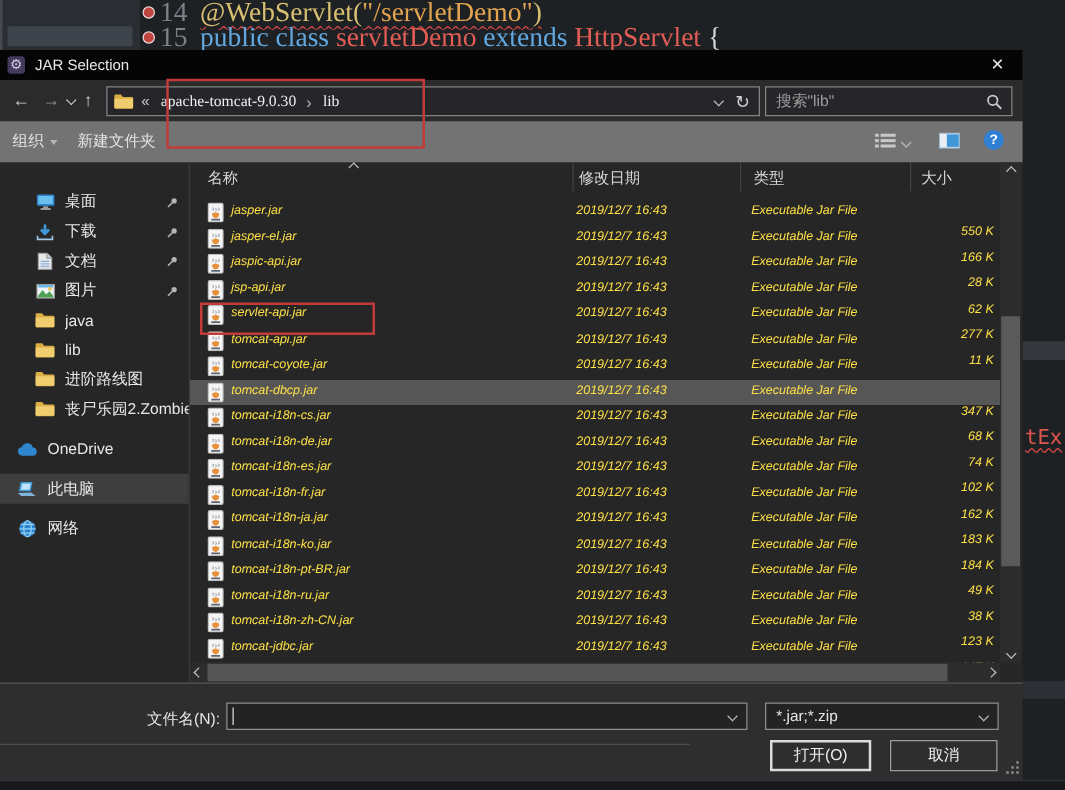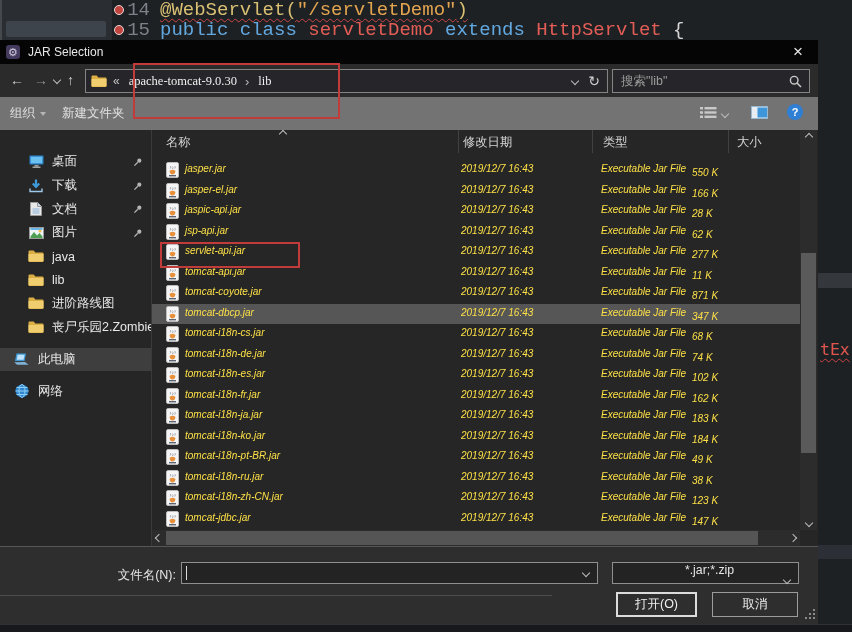--- a/index.html
+++ b/index.html
@@ -3,21 +3,21 @@
 <meta charset="utf-8">
 <style>
   html,body{margin:0;padding:0;background:#101214;}
   .stage{position:relative;width:852px;height:632px;background:#1e2124;overflow:hidden;
          font-family:"Liberation Sans",sans-serif;color:#e6e6e6;}
   
   .ide-top{position:absolute;left:0;top:0;width:852px;height:40px;background:#1e2124;}
   .ide-left{position:absolute;left:0;top:0;width:110px;height:40px;background:#2a2d31;border-left:2px solid #45494e;}
   .ide-left-bar{position:absolute;left:4px;top:21px;width:100px;height:16px;background:#3e444c;border-radius:2px;}
   .code-area{position:absolute;left:112px;top:0;right:0;height:40px;
-             font-family:Liberation Mono, monospace;font-size:19px;line-height:20px;white-space:pre;}
+             font-family:Liberation Serif, serif;font-size:22px;line-height:20px;white-space:pre;}
   .code-line{display:flex;align-items:center;height:20px;}
   .gutter-dot{width:8px;height:8px;border-radius:50%;background:#c0453e;border:1.5px solid #e9dadb;
               display:inline-block;margin:0 2px 0 2px;flex:0 0 auto;}
   .lnum{color:#7d828a;width:24px;text-align:right;margin-right:10px;flex:0 0 auto;}
   .squig{text-decoration:underline;text-decoration-style:wavy;text-decoration-color:#c44;
          text-decoration-thickness:1px;text-underline-offset:3px;}
   .right-strip{position:absolute;left:818px;top:40px;width:34px;height:584px;background:#1e2124;}
   .r-band1{position:absolute;left:0;top:233px;width:34px;height:15px;background:#34383c;}
   .r-band2{position:absolute;left:0;top:505px;width:34px;height:14px;background:#2c3036;}
   .r-frag{position:absolute;left:2px;top:300px;font-family:"DejaVu Sans Mono",monospace;
@@ -82,37 +82,37 @@
   .fl-h-size{position:absolute;left:585px;top:4px;}
   .fl-sort{position:absolute;left:128px;top:1px;}
   .fl-sep{position:absolute;top:0;width:1px;height:23px;background:#414141;}
   .fl-rows{position:absolute;left:0;top:30px;width:648px;}
   .file-row{position:relative;height:20.5px;font-size:10px;color:#fde047;font-style:italic;}
   .file-row.sel{background:#565656;}
   .file-row .icon-slot{position:absolute;left:13px;top:2px;width:14px;}
   .f-name{position:absolute;left:33px;top:3px;}
   .f-date{position:absolute;left:309px;top:3px;}
   .f-type{position:absolute;left:449px;top:3px;}
-  .f-size{position:absolute;left:540px;top:7px;width:103px;text-align:left;}
+  .f-size{position:absolute;left:540px;top:20px;width:103px;text-align:right;}
   
   .vscroll{position:absolute;left:800px;top:0;width:17px;height:400px;background:#2c2c2c;}
   .vscroll .arrow{position:absolute;left:0;width:17px;height:14px;display:flex;align-items:center;justify-content:center;}
   .vthumb{position:absolute;left:1px;top:123px;width:15px;height:200px;background:#5a5a5a;}
   .hscroll{position:absolute;left:152px;top:400px;width:648px;height:16px;background:#2c2c2c;}
   .hscroll .arrow{position:absolute;top:0;width:14px;height:16px;display:flex;align-items:center;justify-content:center;}
   .hthumb{position:absolute;left:14px;top:1px;width:592px;height:14px;background:#555;}
   
   .footer{position:absolute;left:0;top:506px;width:818px;height:78px;background:#2e2e2e;border-top:1px solid #565656;box-sizing:border-box;}
   .fn-label{position:absolute;left:96px;top:20px;width:80px;text-align:right;font-size:12.5px;color:#e6e6e6;}
   .fn-input{position:absolute;left:181px;top:15px;width:417px;height:22px;background:#232323;border:1px solid #8f8f8f;
             box-sizing:border-box;display:flex;align-items:center;}
   .fn-caret-bar{width:1px;height:14px;background:#dcdcdc;margin-left:4px;}
   .box-chev{margin-left:auto;margin-right:8px;}
   .filter-box{position:absolute;left:612px;top:15px;width:187px;height:22px;background:#232323;border:1px solid #8f8f8f;
-              box-sizing:border-box;display:flex;align-items:center;font-size:12.3px;color:#e6e6e6;flex-direction:column;}
+              box-sizing:border-box;display:flex;align-items:center;font-size:12.3px;color:#e6e6e6;}
   .filter-text{margin-left:8px;}
   .ft-line{position:absolute;left:0;top:48px;width:552px;height:1px;background:#4e4e4e;}
   .btn{position:absolute;top:45px;height:25px;background:#2e2e2e;color:#f0f0f0;font-size:12.5px;
        display:flex;align-items:center;justify-content:center;box-sizing:border-box;}
   .btn-open{left:616px;width:81px;border:2px solid #dcdcdc;}
   .btn-cancel{left:712px;width:86px;border:1px solid #9c9c9c;}
   .grip{position:absolute;right:3px;bottom:5px;width:10px;height:10px;}
   .grip i{position:absolute;width:2px;height:2px;background:#8a8a8a;}
   .grip i:nth-child(1){right:0;bottom:0;} .grip i:nth-child(2){right:4px;bottom:0;}
   .grip i:nth-child(3){right:8px;bottom:0;} .grip i:nth-child(4){right:0;bottom:4px;}
@@ -304,20 +304,28 @@
   </div>
           <div class="side-item lv1">
     <span class="icon-slot">
               <svg width="16" height="13" viewBox="0 0 16 13">
                 <path d="M.5 1.5 q0 -1 1 -1 h4.2 l1.6 2 h7.2 q1 0 1 1 v7.5 q0 1 -1 1 h-13 q-1 0 -1 -1z" fill="#dcaf45"></path>
                 <path d="M.5 4 h15 v6.5 q0 1 -1 1 h-13 q-1 0 -1 -1z" fill="#f0cd6e"></path>
               </svg>
             </span>
     <span class="side-label">丧尸乐园2.Zombiel</span>
   </div>
+          <div class="side-item lv0 gap">
+    <span class="icon-slot">
+              <svg width="16" height="11" viewBox="0 0 16 11">
+                <path d="M4 10.5 a3.5 3.5 0 0 1 -.4 -7 A4.6 4.6 0 0 1 12.3 4 a3.2 3.2 0 0 1 -.3 6.5z" fill="#2f86cf"></path>
+              </svg>
+            </span>
+    <span class="side-label">OneDrive</span>
+  </div>
           <div class="side-item lv0 gap sel">
     <span class="icon-slot">
               <svg width="16" height="13" viewBox="0 0 16 13">
                 <path d="M2.5 .5 h9.5 l-1.5 7.5 h-9.5z" fill="#3f9ada"></path>
                 <path d="M3.7 1.7 h6.9 l-1 5.1 h-6.9z" fill="#bfe2f8"></path>
                 <path d="M.2 9.3 l10.8 -.3 3.6 2.8 h-11.6z" fill="#7fb4d8"></path>
               </svg>
             </span>
     <span class="side-label">此电脑</span>
   </div>

